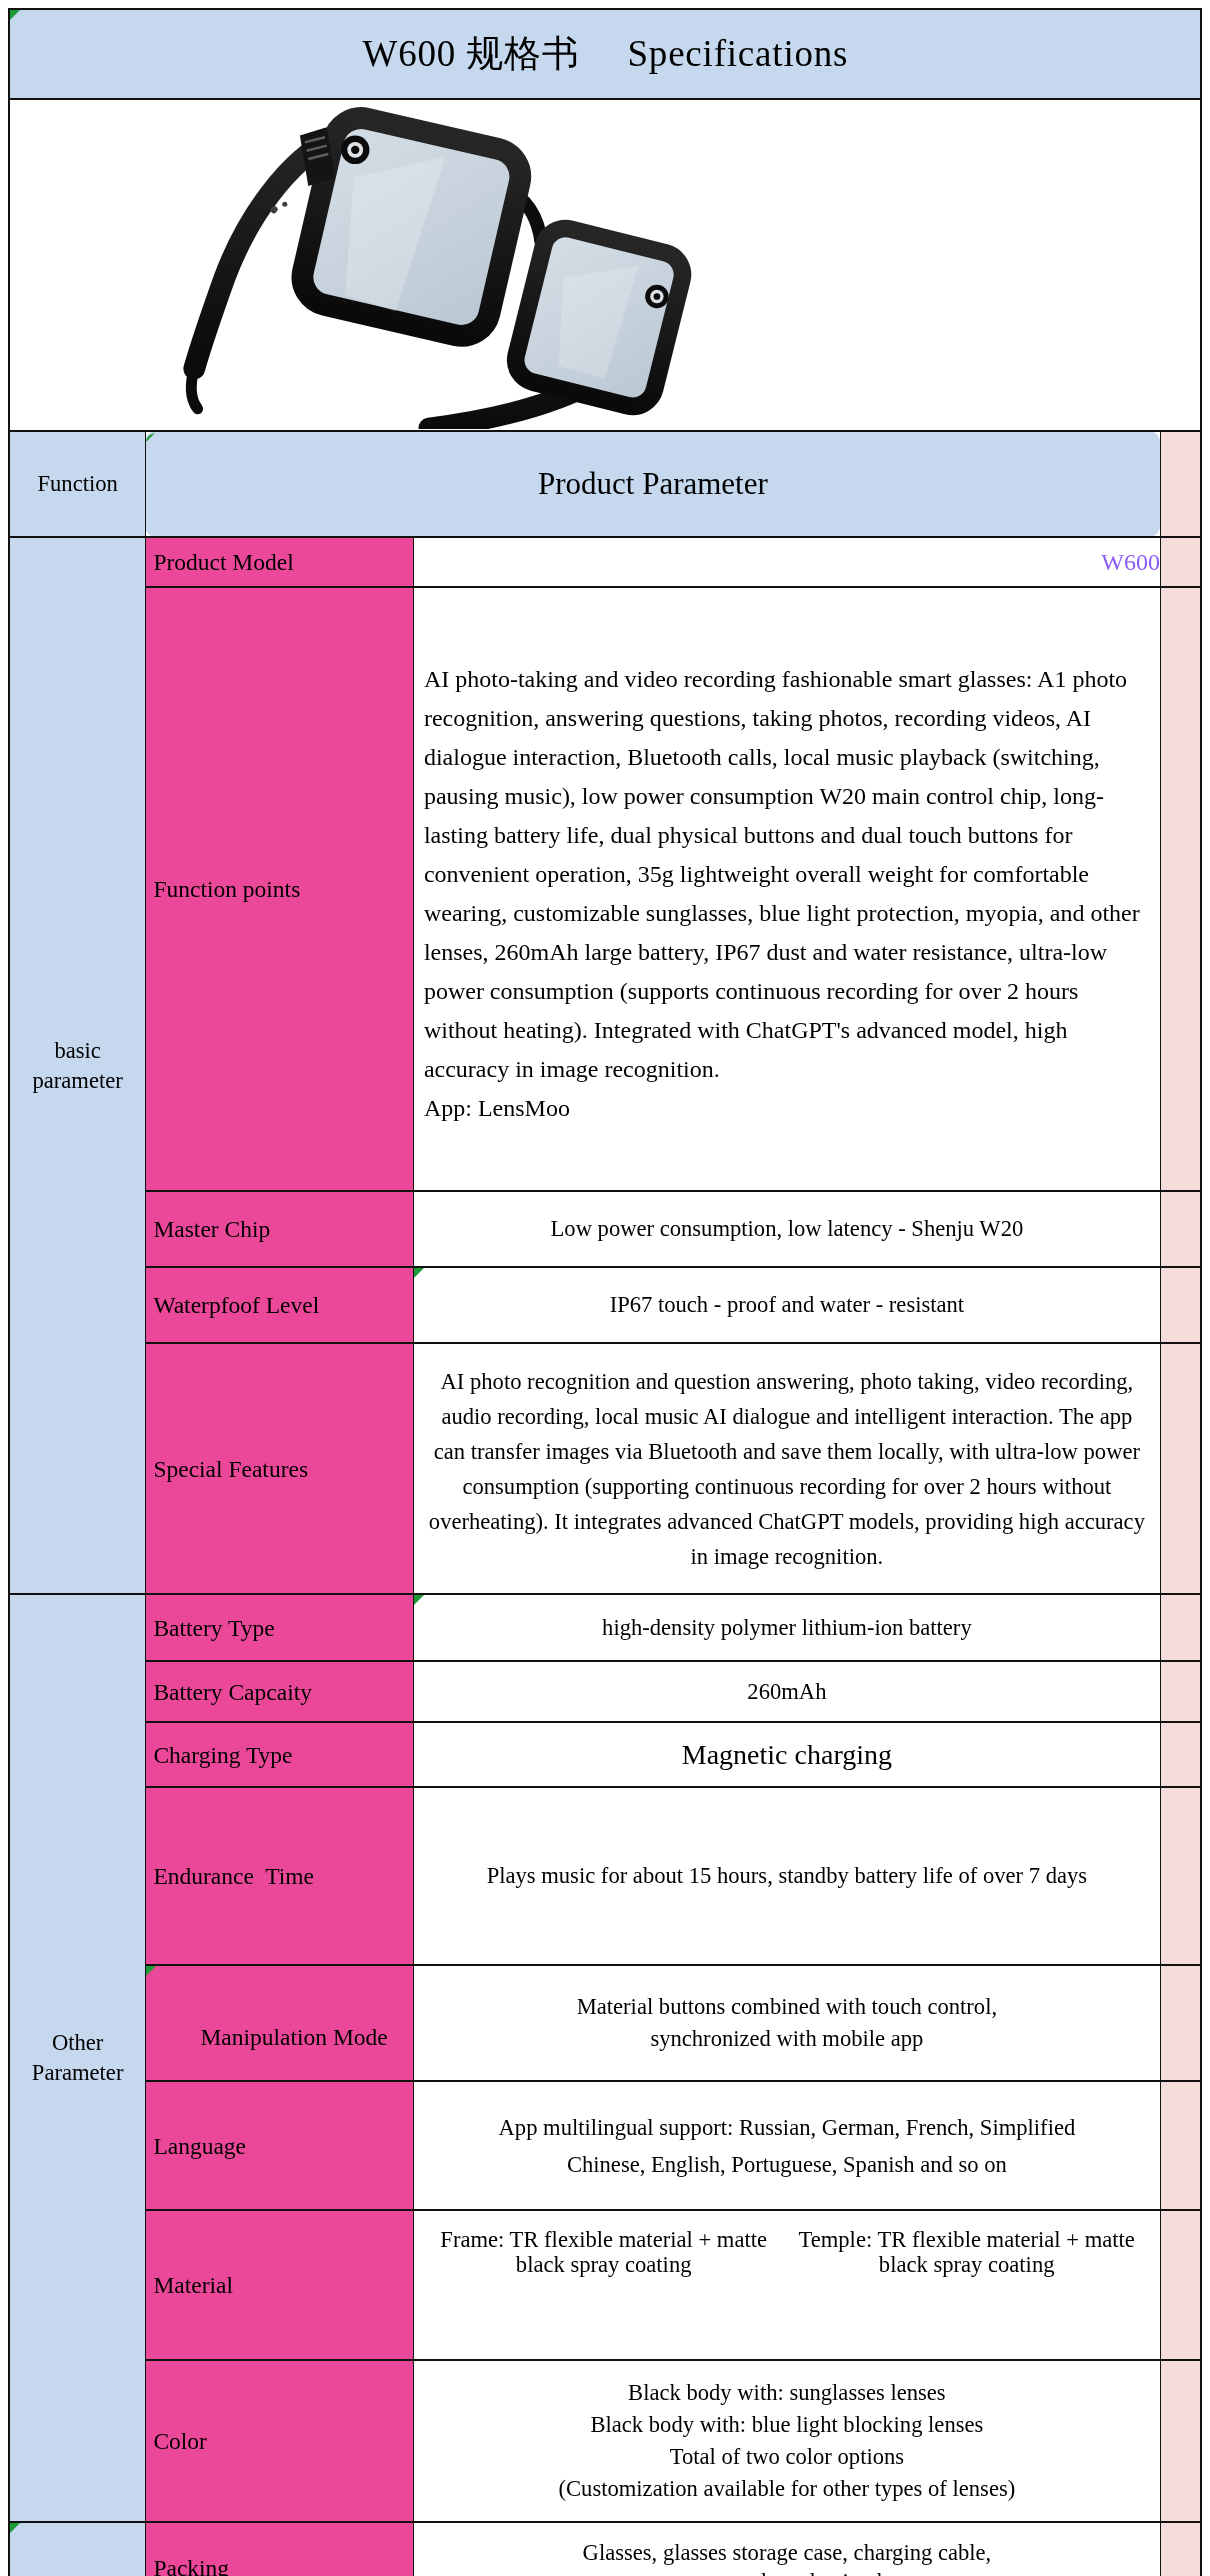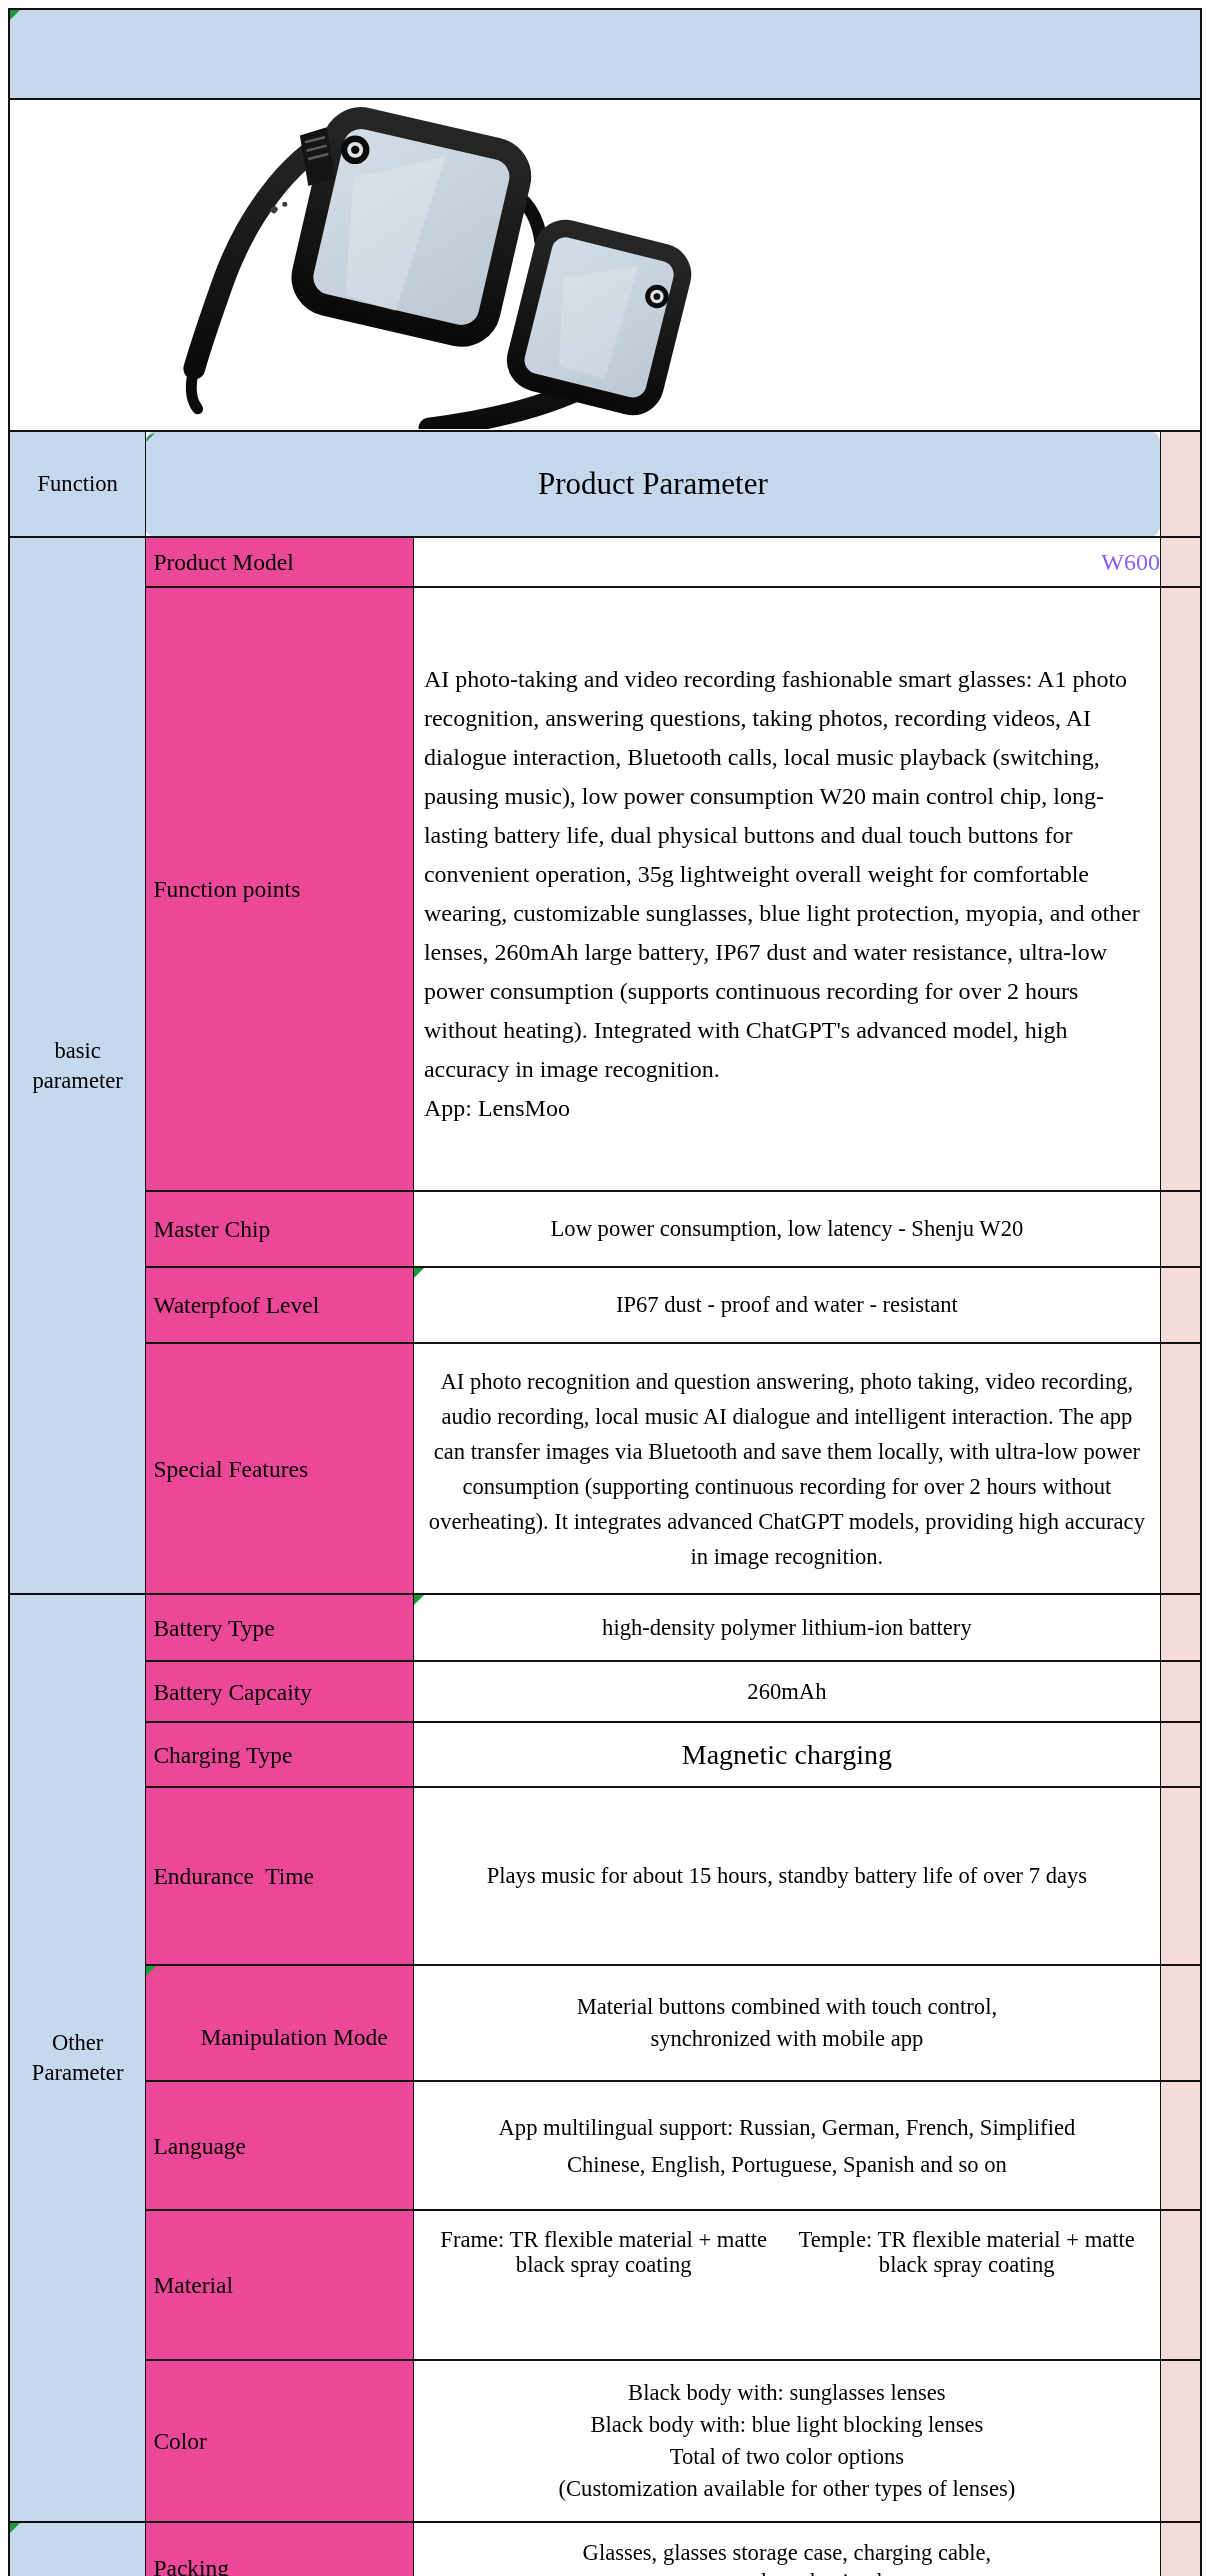--- a/index.html
+++ b/index.html
@@ -51,20 +51,21 @@
       <col style="width:136px">
         <col style="width:268px">
         <col style="width:747px">
         <col style="width:41px">
     </colgroup>
 
     <tbody>
         <tr style="height:90px">
       <td colspan="4" class="bg-blue title-cell">
         <span class="gt"></span>
+        <span>W600 规格书　 Specifications</span>
       </td>
     </tr>
 
     <tr style="height:332px">
       <td colspan="4" class="bg-white img-row-cell">
         <div class="glasses-box">
           <svg class="glasses" width="704" height="327" viewBox="0 0 840 390">
             <defs>
               <linearGradient id="lensg" x1="0" y1="0" x2="1" y2="1">
                 <stop offset="0" stop-color="#d6dfe7"></stop>
@@ -137,21 +138,21 @@
     <tr style="height:76px">
       <td class="bg-lblue label-cell">Master Chip</td>
       <td class="bg-white value-cell">Low power consumption, low latency - Shenju W20</td>
       <td class="bg-pink"></td>
     </tr>
 
     <tr style="height:76px">
       <td class="bg-lblue label-cell">Waterpfoof Level</td>
       <td class="bg-white value-cell">
         <span class="gt"></span>
-        <span>IP67 dust - proof and water - resistant</span>
+        <span>IP67 touch - proof and water - resistant</span>
       </td>
       <td class="bg-pink"></td>
     </tr>
 
     <tr style="height:251px">
       <td class="bg-lblue label-cell">Special Features</td>
       <td class="bg-white sf-text">AI photo recognition and question answering, photo taking, video recording, audio recording, local music AI dialogue and intelligent interaction. The app can transfer images via Bluetooth and save them locally, with ultra-low power consumption (supporting continuous recording for over 2 hours without overheating). It integrates advanced ChatGPT models, providing high accuracy in image recognition.</td>
       <td class="bg-pink"></td>
     </tr>
 

